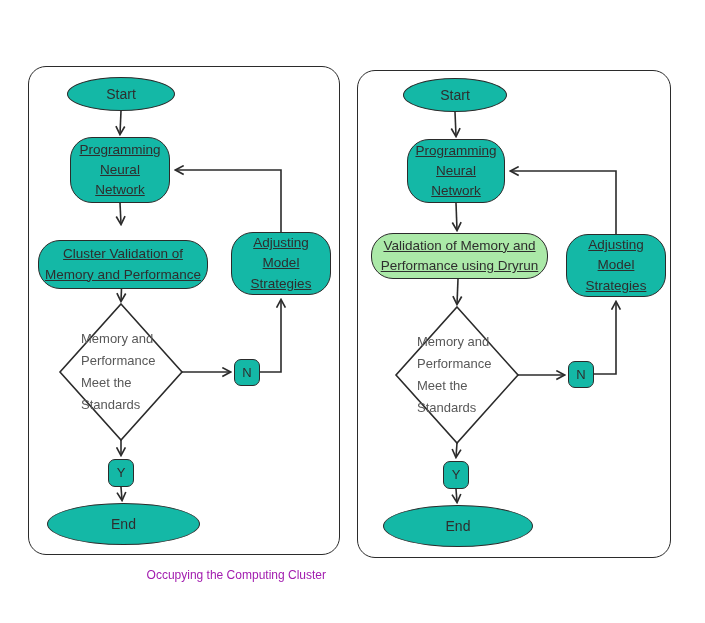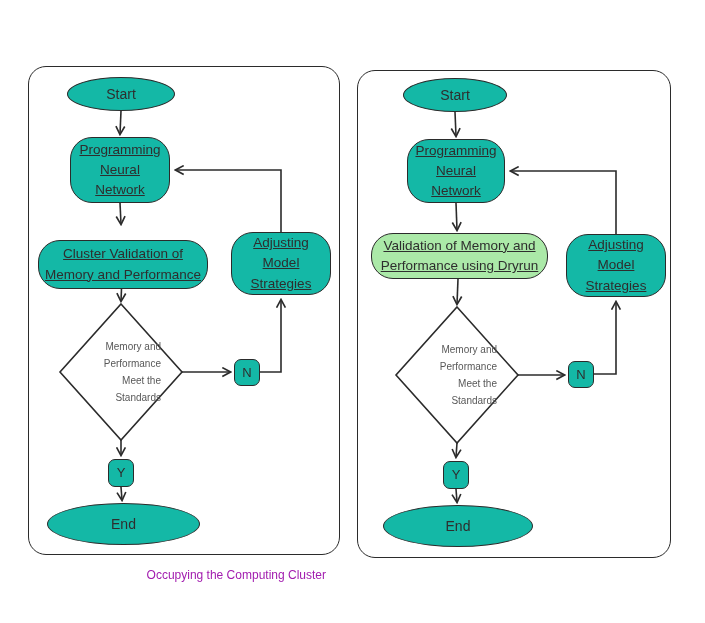--- a/index.html
+++ b/index.html
@@ -21,21 +21,21 @@
   .node{
     position:absolute;box-sizing:border-box;background:#14b8a6;
     border:1.6px solid #2b2b2b;display:flex;align-items:center;justify-content:center;
     text-align:center;font-size:13.5px;line-height:1.5;color:#2e2e2e;padding:2px 4px;
   }
   .ellipse{border-radius:50%;font-size:14px;}
   .proc{border-radius:22px;text-decoration:underline;}
   .small{border-radius:7px;font-size:13px;padding:0;}
   .dlabel{
     position:absolute;box-sizing:border-box;display:flex;align-items:center;justify-content:center;
-    text-align:right;font-size:10px;line-height:1.7;color:#585858;background:transparent;
+    text-align:left;font-size:13px;line-height:1.7;color:#585858;background:transparent;
   }
   .caption{
     position:absolute;text-align:right;font-size:12px;line-height:1.62;
     color:#a21caf;white-space:pre-line;
   }
   
   .l-start{left:67px;top:77px;width:108px;height:34px;}
   .l-program{left:70px;top:137px;width:100px;height:66px;}
   .l-validate{left:38px;top:232px;width:170px;height:49px;margin-top:8px;}
   .l-adjust{left:231px;top:232px;width:100px;height:63px;}

